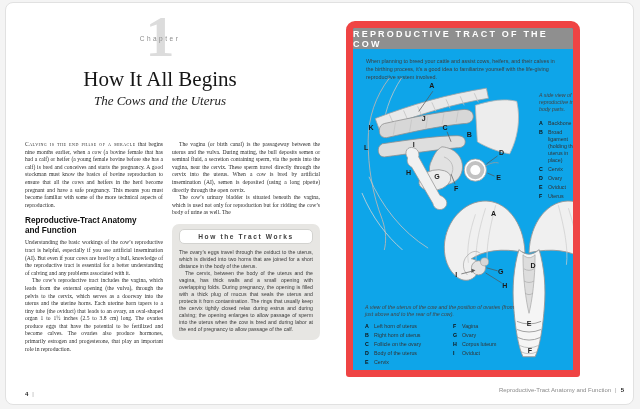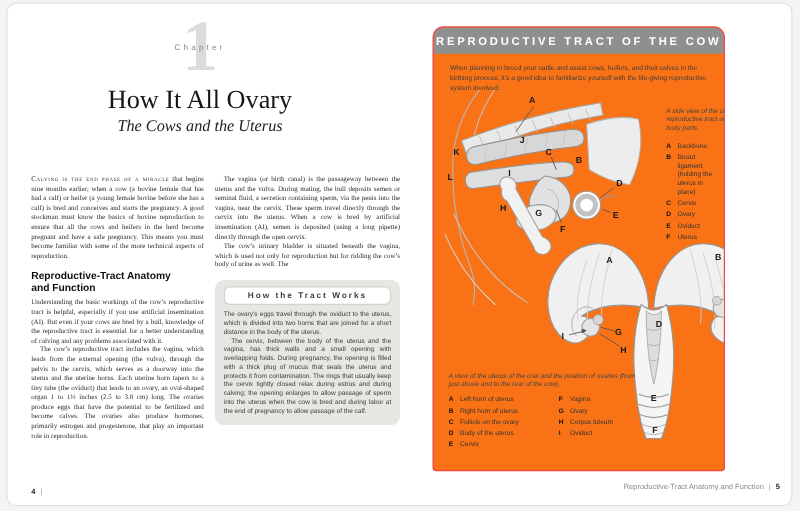--- a/index.html
+++ b/index.html
@@ -67,22 +67,22 @@
   .box-p.indent { text-indent:6px; }
   .footer { position:absolute; font-size:6px; color:#8a8a8a; }
   .footer-left { left:5px; top:382px; }
   .footer-right { right:6px; top:378px; text-align:right; }
   .pagenum { color:#1c1c1c; font-weight:bold; }
   .sep { margin:0 4px; color:#9a9a9a; font-weight:normal; }
 
   
   .panel {
     position:absolute; left:2px; top:12px; width:234px; height:356px;
-    border:1px solid #ef4444; border-radius:9px 9px 3px 3px;
-    background:#f97316; overflow:hidden;
+    border:7px solid #ef4444; border-radius:9px 9px 3px 3px;
+    background:#0ea5e9; overflow:hidden;
   }
   .panel-header {
     height:21px; background:#8f8f8f; color:#fff;
     display:flex; align-items:center; justify-content:center;
     font-weight:bold; font-size:9px; letter-spacing:2.2px;
   }
   .panel-intro {
     position:absolute; left:13px; right:13px; top:29px;
     font-size:5.4px; line-height:8px; color:#3d3d3d;
   }
@@ -107,21 +107,21 @@
 </head>
 <body>
 
 <div class="spread">
 
   <div class="page left-page">
     <div class="chapter-head">
       <div class="chapter-number">1</div>
       <div class="chapter-label">Chapter</div>
     </div>
-    <h1 class="book-title">How It All Ovary</h1>
+    <h1 class="book-title">How It All Begins</h1>
     <h2 class="book-subtitle">The Cows and the Uterus</h2>
 
     <div class="col col1">
       <p class="body-p"><span class="lead">Calving is the end phase of a miracle</span> <span>that begins nine months earlier, when a cow (a bovine female that has had a calf) or heifer (a young female bovine before she has a calf) is bred and conceives and starts the pregnancy. A good stockman must know the basics of bovine reproduction to ensure that all the cows and heifers in the herd become pregnant and have a safe pregnancy. This means you must become familiar with some of the more technical aspects of reproduction.</span></p>
       <h3 class="section-heading">Reproductive-Tract Anatomy and Function</h3>
       <p class="body-p">Understanding the basic workings of the cow’s reproductive tract is helpful, especially if you use artificial insemination (AI). But even if your cows are bred by a bull, knowledge of the reproductive tract is essential for a better understanding of calving and any problems associated with it.</p>
       <p class="body-p indent">The cow’s reproductive tract includes the vagina, which leads from the external opening (the vulva), through the pelvis to the cervix, which serves as a doorway into the uterus and the uterine horns. Each uterine horn tapers to a tiny tube (the oviduct) that leads to an ovary, an oval-shaped organ 1 to 1½ inches (2.5 to 3.8 cm) long. The ovaries produce eggs that have the potential to be fertilized and become calves. The ovaries also produce hormones, primarily estrogen and progesterone, that play an important role in reproduction.</p>
     </div>
 
     <div class="col col2">

